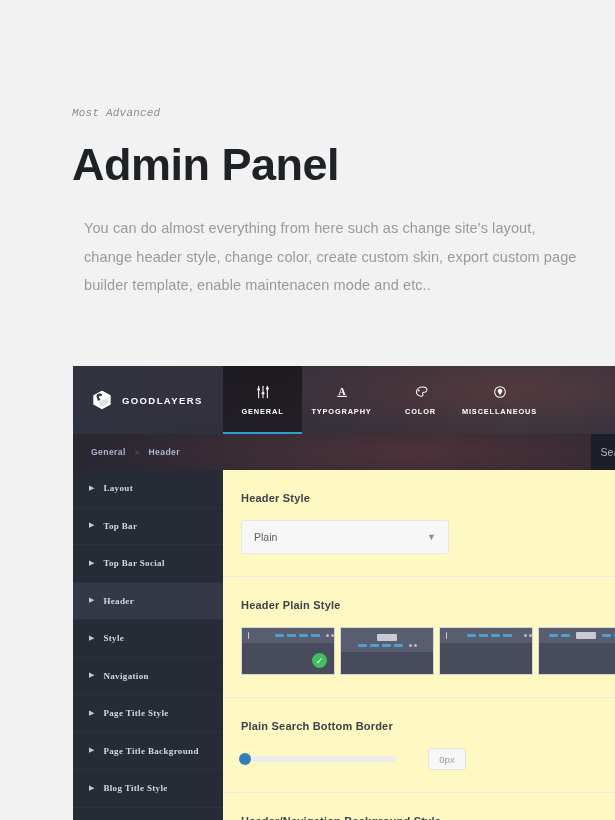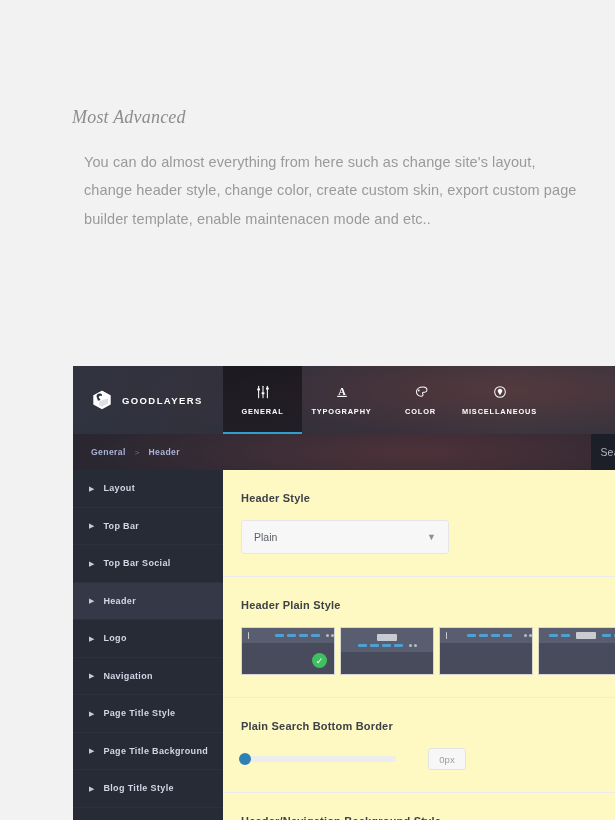--- a/index.html
+++ b/index.html
@@ -16,23 +16,23 @@
   }
 
   
   .hero {
     position: absolute;
     left: 72px;
     top: 108px;
     width: 520px;
   }
   .hero-eyebrow {
-    font-family: Liberation Serif, serif;
+    font-family: Liberation Mono, monospace;
     font-style: italic;
-    font-size: 18px;
+    font-size: 11px;
     color: #8d8d8d;
     letter-spacing: .2px;
     margin: 0 0 22px 0;
     line-height: 1;
   }
   .hero-title {
     font-family: "Liberation Sans", sans-serif;
     font-size: 45px;
     font-weight: bold;
     color: #1e2227;
@@ -196,20 +196,21 @@
   }
   .side-item {
     height: 37.5px;
     display: flex;
     align-items: center;
     gap: 9px;
     padding-left: 16px;
     box-sizing: border-box;
     border-bottom: 1px solid #2d313d;
     cursor: pointer;
+    font-family: Liberation Serif, serif;
   }
   .side-item.active {
     background: #343847;
   }
   .side-arrow {
     color: #c4c9de;
     font-size: 7px;
     line-height: 1;
   }
   .side-label {
@@ -336,20 +337,21 @@
     font-size: 9.5px;
     color: #9a9ea6;
     box-sizing: border-box;
   }
 </style>
 </head>
 <body>
 
 <div class="hero">
   <div class="hero-eyebrow">Most Advanced</div>
+  <h1 class="hero-title">Admin Panel</h1>
   <p class="hero-desc">You can do almost everything from here such as change site's layout, change header style, change color, create custom skin, export custom page builder template, enable maintenacen mode and etc..</p>
 </div>
 
 <div class="panel">
 
   <div class="panel-topbar">
 
     <div class="brand">
       <span class="brand-mark">
         <svg viewBox="0 0 24 24" width="22" height="22">
@@ -440,21 +442,21 @@
       <div class="side-item">
         <span class="side-arrow">▶</span>
         <span class="side-label">Top Bar Social</span>
       </div>
       <div class="side-item active">
         <span class="side-arrow">▶</span>
         <span class="side-label">Header</span>
       </div>
       <div class="side-item">
         <span class="side-arrow">▶</span>
-        <span class="side-label">Logo</span>
+        <span class="side-label">Style</span>
       </div>
       <div class="side-item">
         <span class="side-arrow">▶</span>
         <span class="side-label">Navigation</span>
       </div>
       <div class="side-item">
         <span class="side-arrow">▶</span>
         <span class="side-label">Page Title Style</span>
       </div>
       <div class="side-item">

